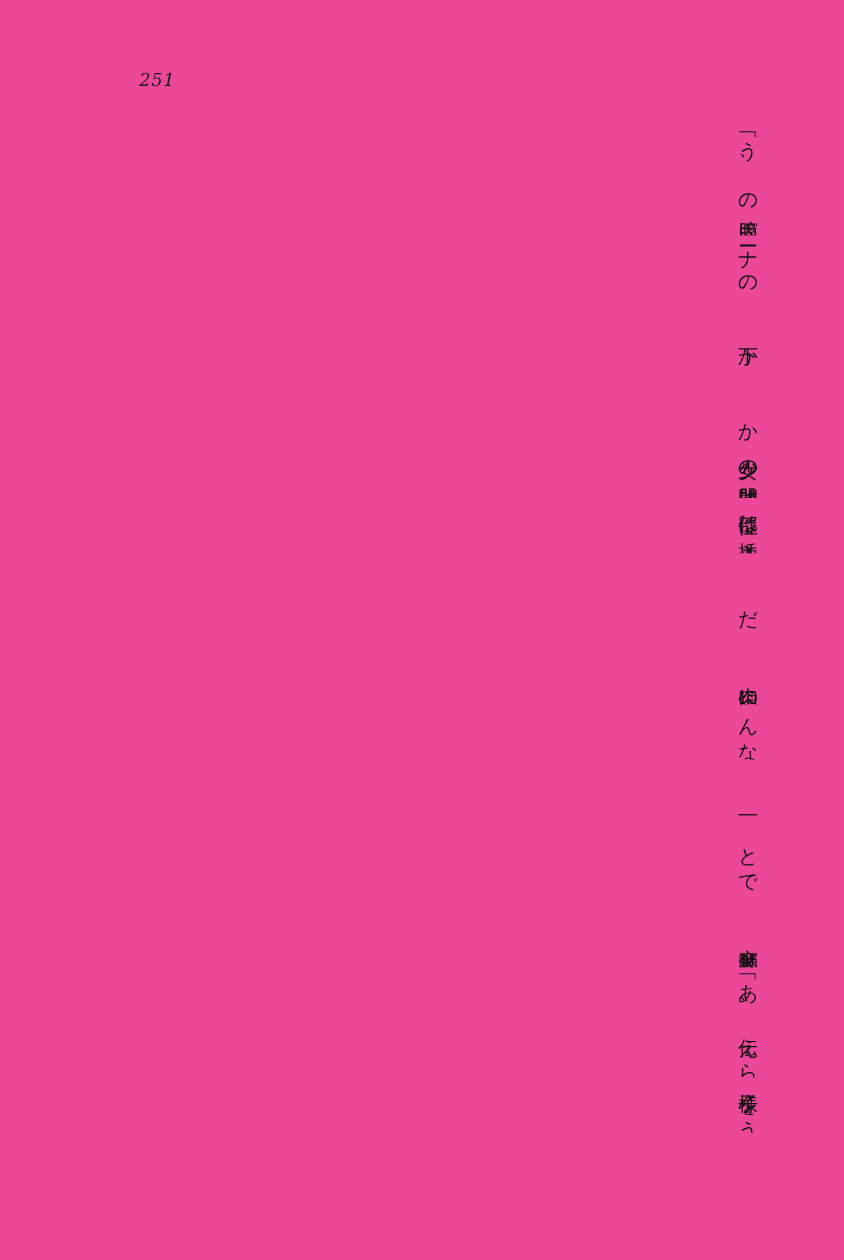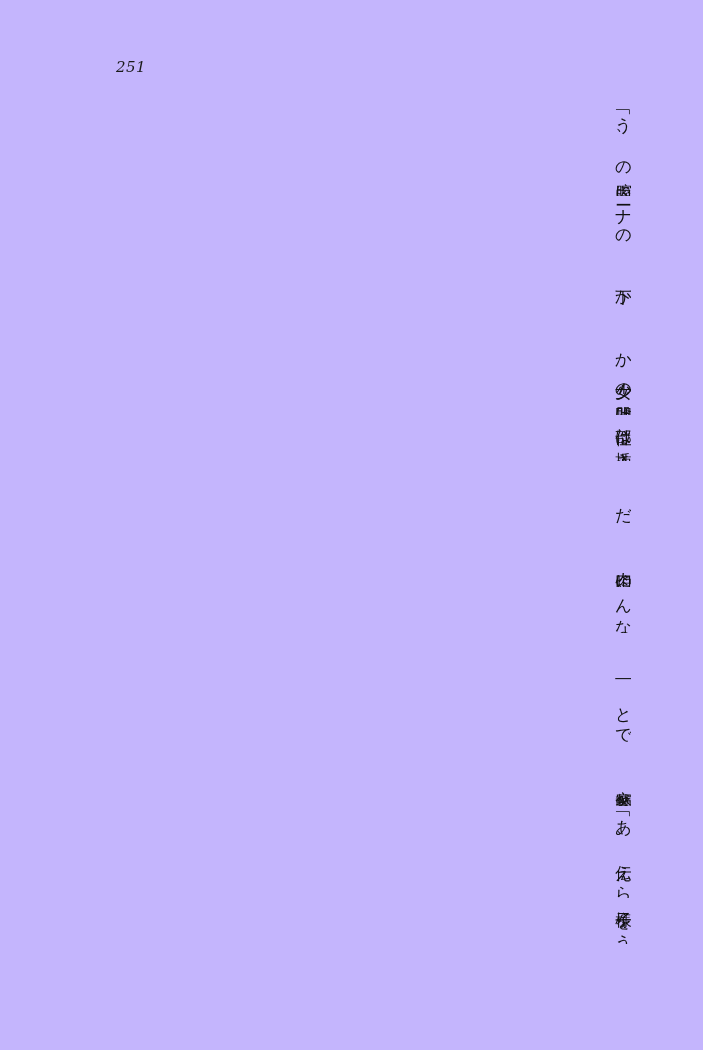--- a/index.html
+++ b/index.html
@@ -12,21 +12,21 @@
     height: 1050px;
     font-family: "DejaVu Serif", "Liberation Serif", serif;
     color: #111111;
     position: relative;
     overflow: hidden;
   }
 
   #page {
     position: absolute;
     inset: 0;
-    background: #c4b5fd;
+    background: #ec4899;
   }
 
   
   #page-number {
     position: absolute;
     left: 116px;
     top: 58px;
     font-size: 15px;
     font-style: italic;
     font-family: "DejaVu Serif", "Liberation Serif", serif;

